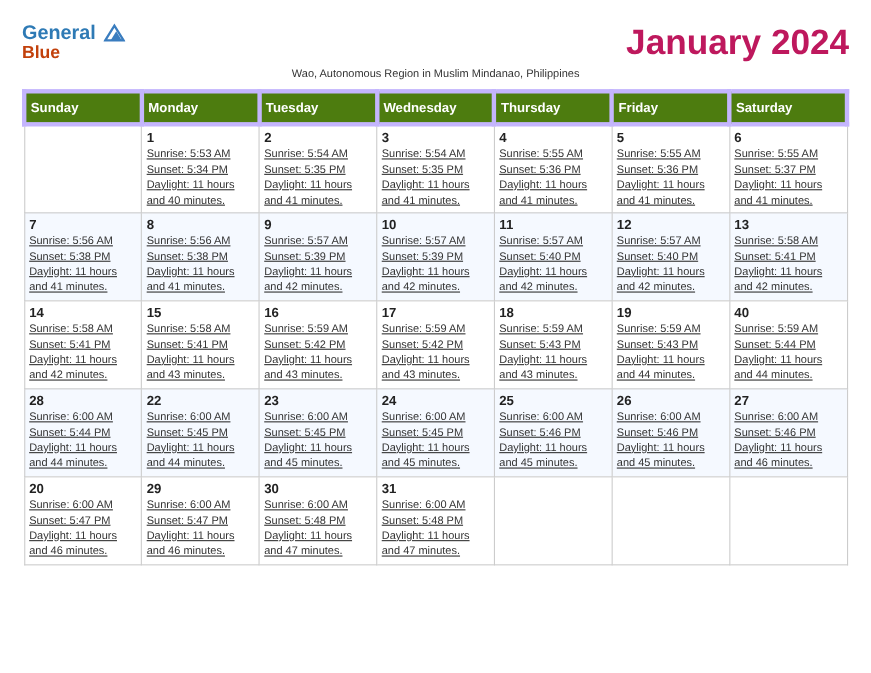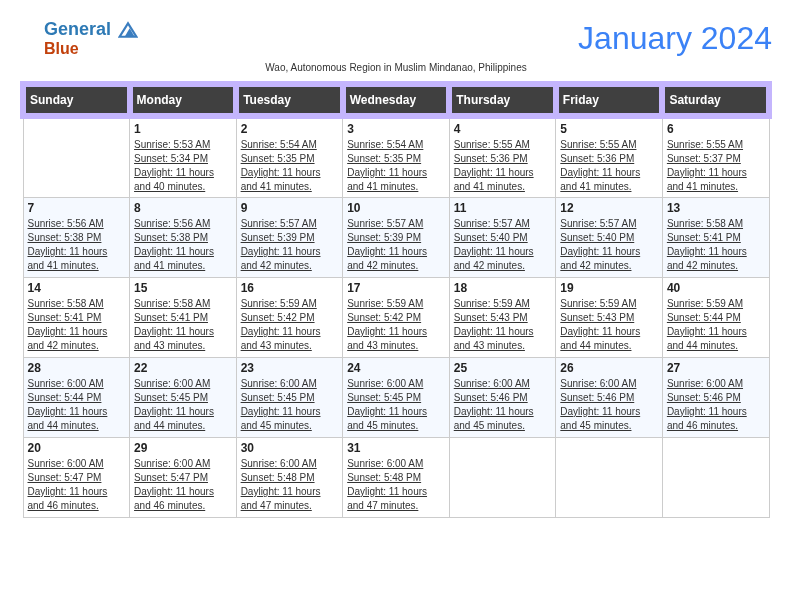--- a/index.html
+++ b/index.html
@@ -12,62 +12,61 @@
     }
     .header-section {
       display: flex;
       justify-content: space-between;
       align-items: flex-start;
       margin-bottom: 4px;
     }
     .logo {
       display: flex;
       align-items: center;
-      margin-left: 24px;
     }
     .logo-text {
       font-size: 18px;
       font-weight: bold;
       color: #333;
       line-height: 1.1;
     }
     .logo-text span {
       color: #2e7ab5;
     }
     .logo-icon {
       width: 20px;
       height: 20px;
       margin-left: 2px;
     }
     .month-title {
       font-size: 32px;
-      font-weight: normal;
-      color: #3b82f6;
+      font-weight: bold;
+      color: #be185d;
       text-align: right;
     }
     .subtitle {
       text-align: center;
       font-size: 10px;
       color: #333;
       margin-bottom: 8px;
       font-weight: normal;
     }
     .calendar-table {
       width: 100%;
       border-collapse: collapse;
       font-size: 11px;
     }
     .calendar-table th {
-      background-color: #404040;
+      background-color: #4d7c0f;
       color: #fff;
       padding: 6px 4px;
       text-align: left;
       font-size: 12px;
       font-weight: bold;
-      border: 6px solid #c4b5fd;
+      border: 4px solid #c4b5fd;
     }
     .calendar-table td {
       border: 1px solid #ccc;
       vertical-align: top;
       padding: 3px 4px;
       width: 14.28%;
       height: 80px;
       background: #fff;
     }
     .calendar-table tr:nth-child(even) td {

